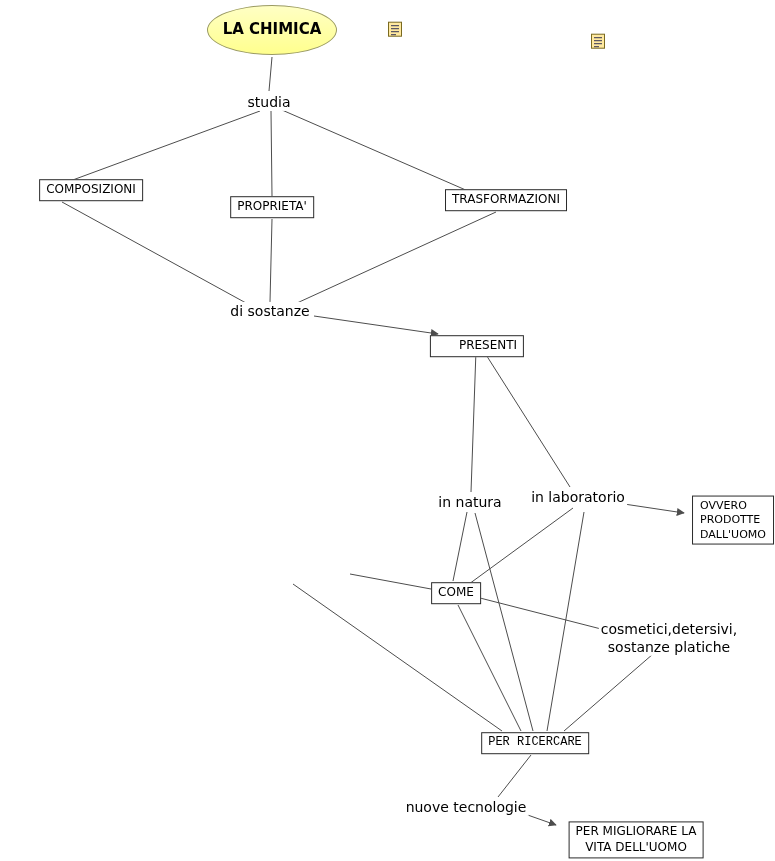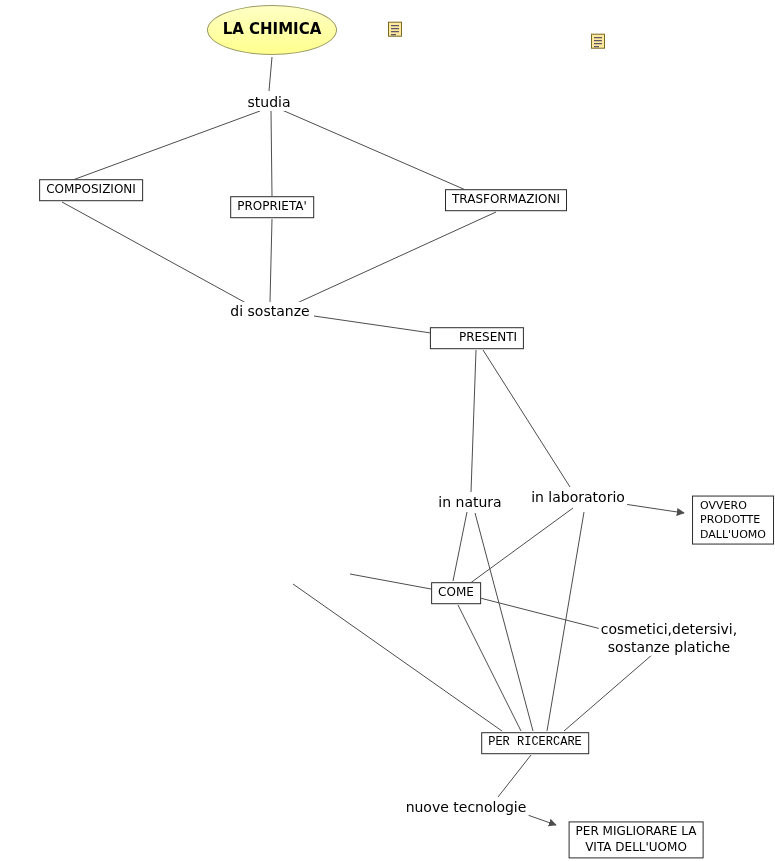--- a/index.html
+++ b/index.html
@@ -78,21 +78,21 @@
   <div class="node phrase" style="left:269px; top:102px;">studia</div>
 
   <div class="node box" style="left:51px; top:190px;margin-left:40px;">COMPOSIZIONI</div>
 
   <div class="node box" style="left:272px; top:207px;">PROPRIETA'</div>
 
   <div class="node box" style="left:506px; top:200px;">TRASFORMAZIONI</div>
 
   <div class="node phrase" style="left:270px; top:311px;">di sostanze</div>
 
-  <div class="node box" style="left:477px; top:338px;padding-left:28px;">PRESENTI</div>
+  <div class="node box" style="left:477px; top:346px;padding-left:28px;">PRESENTI</div>
 
   <div class="node phrase" style="left:470px; top:502px;">in natura</div>
 
   <div class="node phrase" style="left:578px; top:497px;">in laboratorio</div>
 
   <div class="node box small" style="left:733px; top:520px;">OVVERO
 PRODOTTE
 DALL'UOMO</div>
 
 

